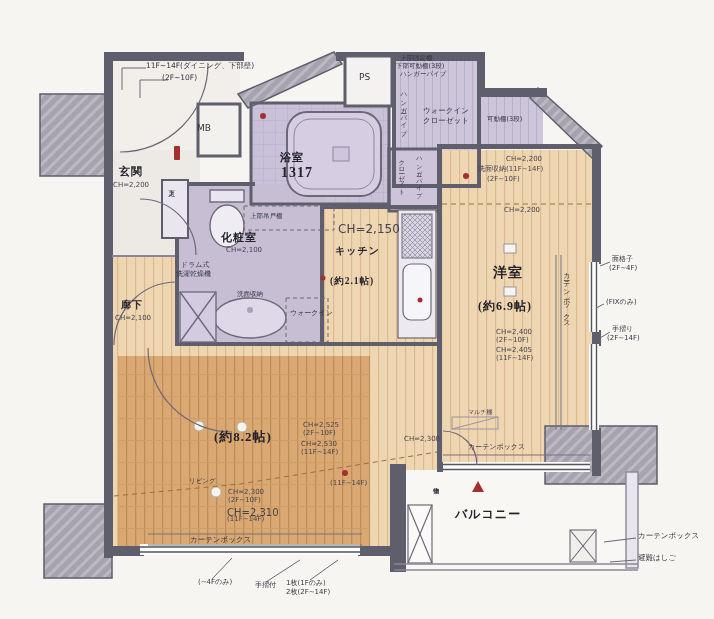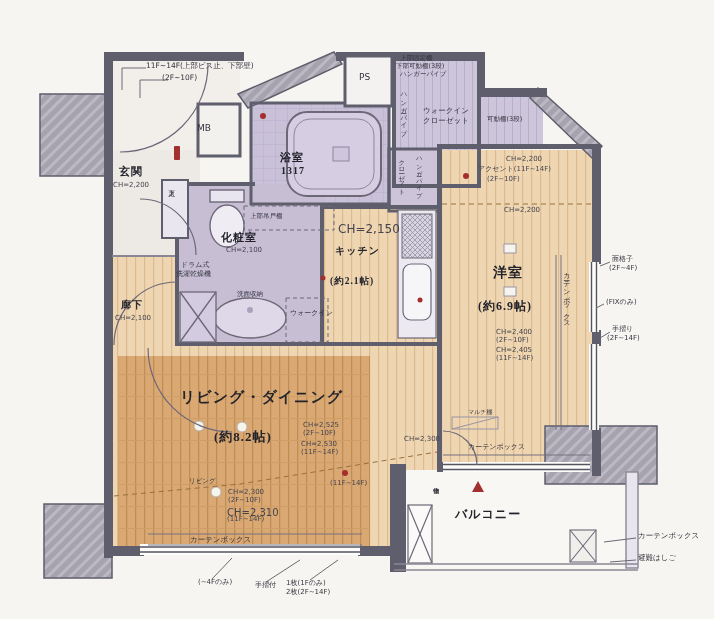--- a/index.html
+++ b/index.html
@@ -222,27 +222,27 @@
   <g fill="#a32f2f">
     <circle cx="466" cy="176" r="3"></circle>
     <circle cx="345" cy="473" r="3"></circle>
     <circle cx="323" cy="278" r="2.5"></circle>
     <rect x="174" y="146" width="6" height="14" rx="1"></rect>
     <polygon points="472,492 484,492 478,481"></polygon>
     <circle cx="263" cy="116" r="3"></circle>
   </g>
 </svg>
 
-  <span class="lbl" style="left:146px;top:62px;font-size:7.5px">11F~14F(上部ビス止、下部壁)</span>
+  <span class="lbl" style="left:146px;top:62px;font-size:7.5px">11F~14F(ダイニング、下部壁)</span>
   <span class="lbl" style="left:162px;top:74px;font-size:7.5px">(2F~10F)</span>
   <span class="lbl" style="left:197px;top:124px;font-size:9px">MB</span>
   <span class="lbl" style="left:359px;top:73px;font-size:9px">PS</span>
 
   <span class="lbl rn" style="left:280px;top:152px;font-size:11px">浴室</span>
-  <span class="lbl rn" style="left:281px;top:166px;font-size:10px">1317</span>
+  <span class="lbl rn" style="left:281px;top:166px;font-size:14px">1317</span>
 
   <span class="lbl" style="left:400px;top:55px;font-size:6.5px">上部固定棚</span>
   <span class="lbl" style="left:396px;top:63px;font-size:6.5px">下部可動棚(3段)</span>
   <span class="lbl" style="left:400px;top:71px;font-size:6.5px">ハンガーパイプ</span>
   <span class="lbl vt" style="left:400px;top:88px;font-size:6.5px">ハンガーパイプ</span>
   <span class="lbl" style="left:423px;top:107px;font-size:7.5px">ウォークイン</span>
   <span class="lbl" style="left:423px;top:117px;font-size:7.5px">クローゼット</span>
   <span class="lbl" style="left:487px;top:116px;font-size:6.5px">可動棚(3段)</span>
 
   <span class="lbl vt" style="left:416px;top:153px;font-size:6px">ハンガーパイプ</span>
@@ -260,33 +260,32 @@
   <span class="lbl" style="left:237px;top:291px;font-size:6.5px">洗面収納</span>
 
   <span class="lbl rn" style="left:335px;top:246px;font-size:10px">キッチン</span>
   <span class="lbl rn" style="left:330px;top:277px;font-size:9.5px">(約2.1帖)</span>
   <span class="lbl dim" style="left:338px;top:223px;font-size:12px">CH=2,150</span>
   <span class="lbl" style="left:290px;top:310px;font-size:7px">ウォークイン</span>
 
   <span class="lbl rn" style="left:493px;top:266px;font-size:14px">洋室</span>
   <span class="lbl rn" style="left:478px;top:300px;font-size:12px">(約6.9帖)</span>
   <span class="lbl dim" style="left:506px;top:156px;font-size:7px">CH=2,200</span>
-  <span class="lbl dim" style="left:478px;top:166px;font-size:7px">アクセント(11F~14F)</span>
+  <span class="lbl dim" style="left:478px;top:166px;font-size:7px">洗面収納(11F~14F)</span>
   <span class="lbl dim" style="left:487px;top:176px;font-size:7px">(2F~10F)</span>
   <span class="lbl dim" style="left:504px;top:207px;font-size:7px">CH=2,200</span>
   <span class="lbl dim" style="left:496px;top:329px;font-size:7px">CH=2,400</span>
   <span class="lbl dim" style="left:496px;top:337px;font-size:7px">(2F~10F)</span>
   <span class="lbl dim" style="left:496px;top:347px;font-size:7px">CH=2,405</span>
   <span class="lbl dim" style="left:496px;top:355px;font-size:7px">(11F~14F)</span>
   <span class="lbl vt" style="left:562px;top:268px;font-size:7px">カーテンボックス</span>
 
   <span class="lbl rn" style="left:121px;top:300px;font-size:10px">廊下</span>
   <span class="lbl dim" style="left:115px;top:315px;font-size:7px">CH=2,100</span>
 
-  <span class="lbl rn" style="left:180px;top:390px;font-size:15px">リビング・ダイニング</span>
   <span class="lbl rn" style="left:214px;top:430px;font-size:13px">(約8.2帖)</span>
   <span class="lbl dim" style="left:303px;top:422px;font-size:7px">CH=2,525</span>
   <span class="lbl dim" style="left:303px;top:430px;font-size:7px">(2F~10F)</span>
   <span class="lbl dim" style="left:301px;top:441px;font-size:7px">CH=2,530</span>
   <span class="lbl dim" style="left:301px;top:449px;font-size:7px">(11F~14F)</span>
   <span class="lbl dim" style="left:330px;top:480px;font-size:7px">(11F~14F)</span>
   <span class="lbl" style="left:189px;top:478px;font-size:6.5px">リビング</span>
   <span class="lbl dim" style="left:228px;top:489px;font-size:7px">CH=2,300</span>
   <span class="lbl dim" style="left:228px;top:497px;font-size:7px">(2F~10F)</span>
   <span class="lbl dim" style="left:227px;top:508px;font-size:10px">CH=2,310</span>

